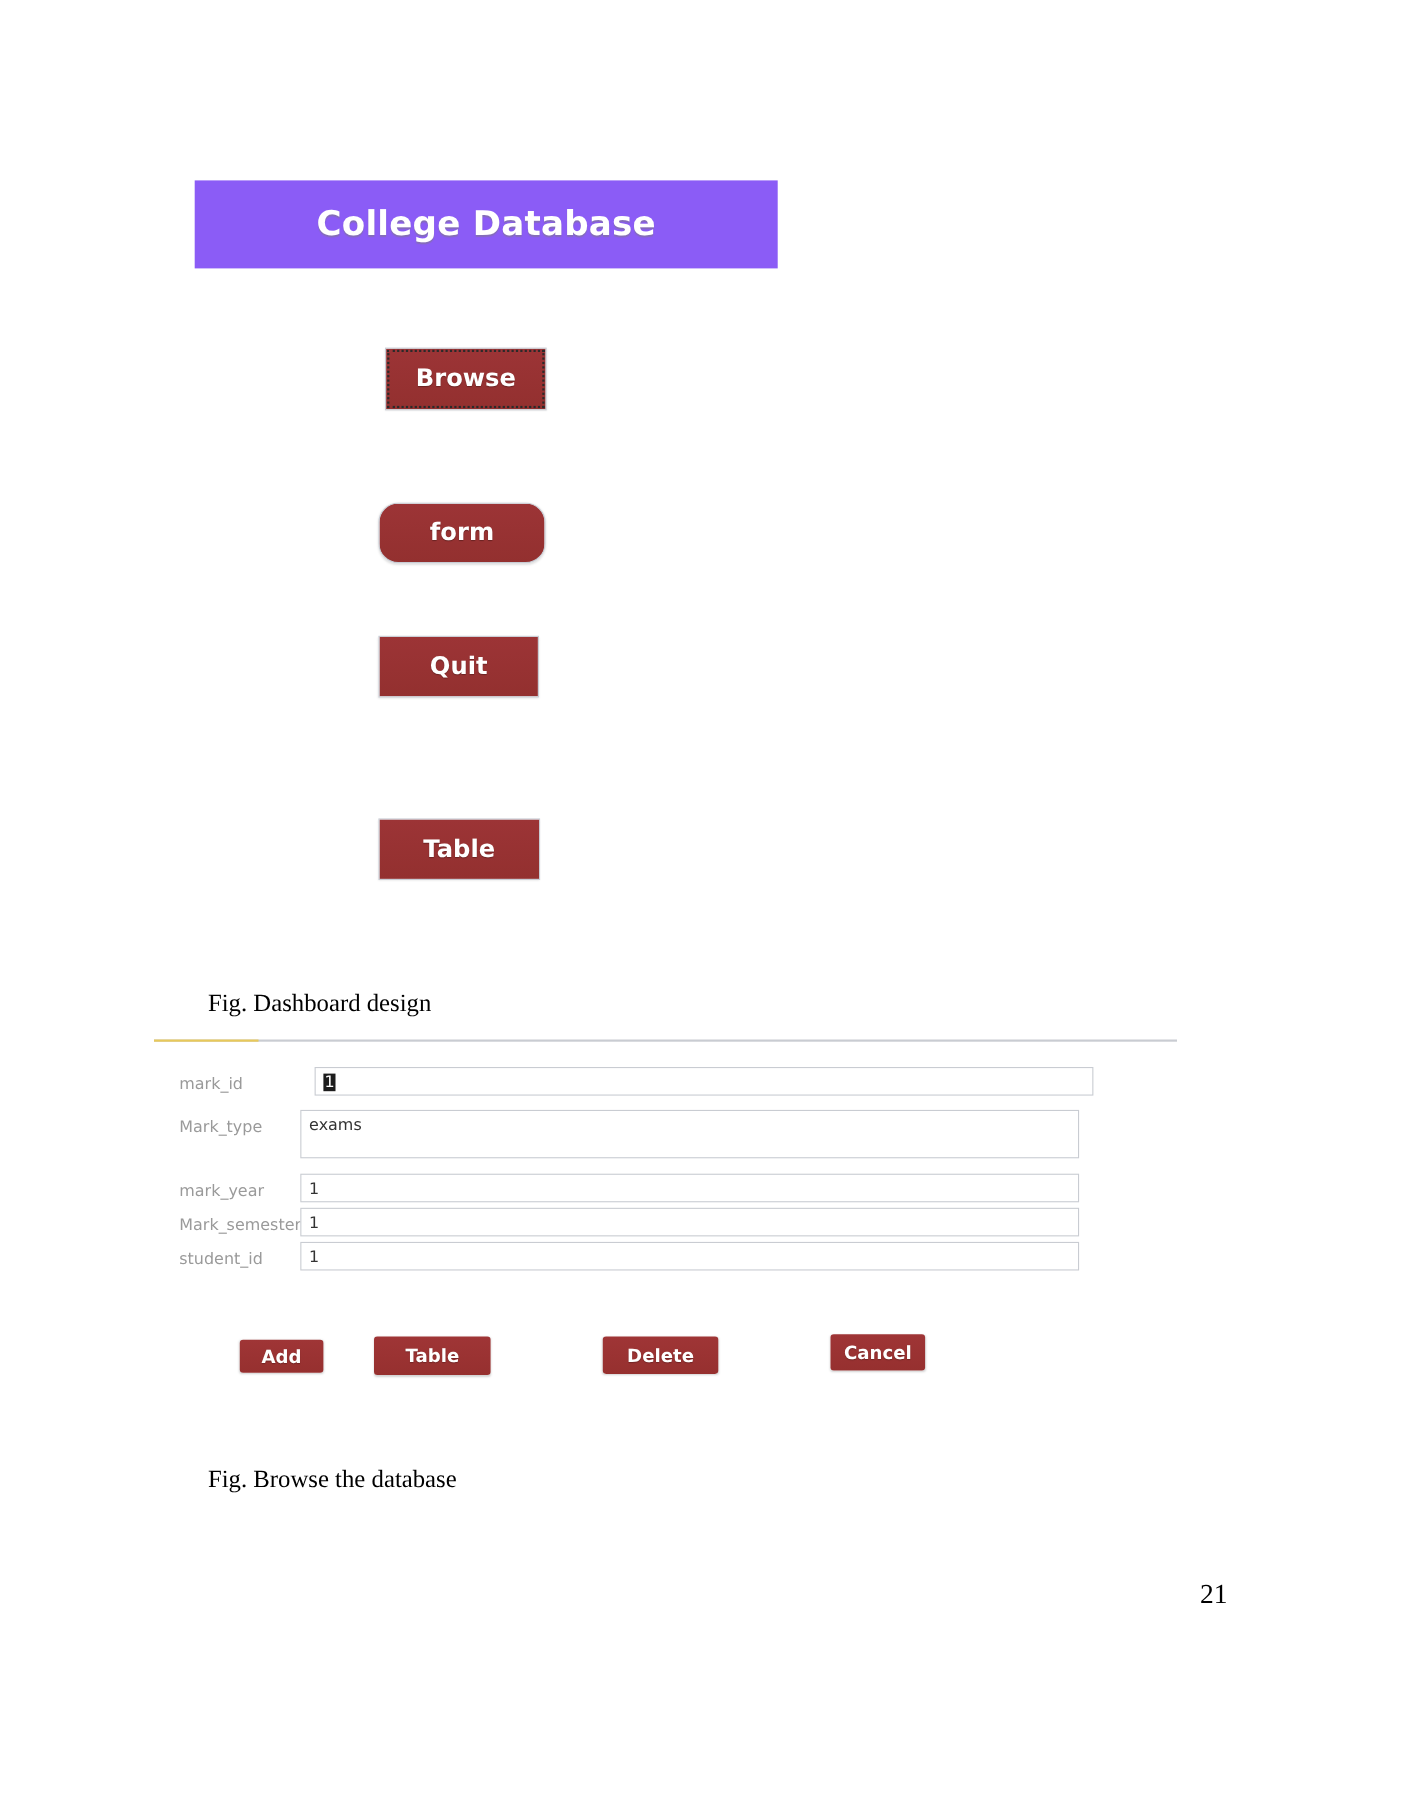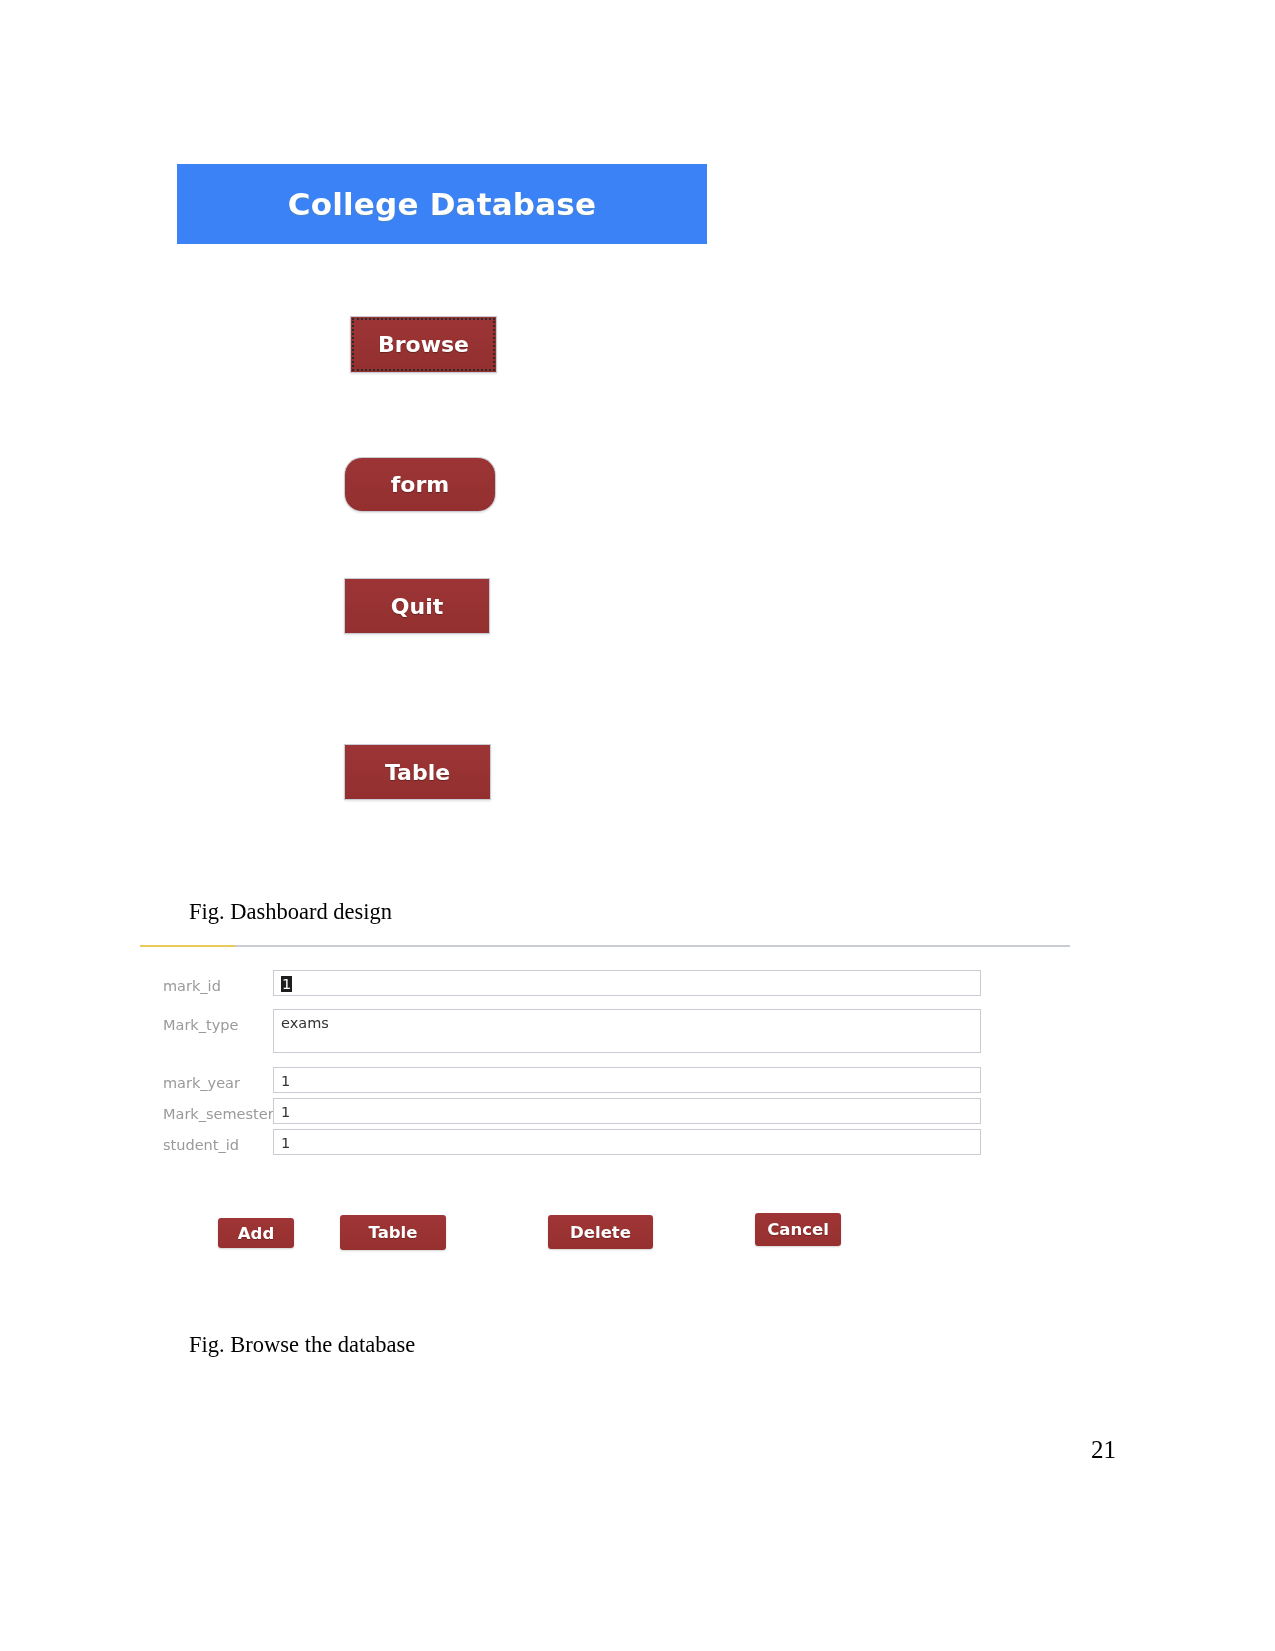--- a/index.html
+++ b/index.html
@@ -23,21 +23,21 @@
     width: 1275px;
     height: 880px;
   }
 
   #app-header {
     position: absolute;
     left: 177px;
     top: 164px;
     width: 530px;
     height: 80px;
-    background: #3b82f6;
+    background: #8b5cf6;
     display: flex;
     align-items: center;
     justify-content: center;
   }
   #app-header-title {
     font-family: "DejaVu Sans", sans-serif;
     font-weight: bold;
     font-size: 31px;
     color: #ffffff;
     letter-spacing: 0.2px;
@@ -143,21 +143,21 @@
     line-height: 16px;
   }
   .form-field.tall {
     height: 44px;
   }
   .form-field .sel {
     background: #1d1d1d;
     color: #ffffff;
     padding: 0 1px;
   }
-  .row-gap-a { margin-bottom: 13px; }
+  .row-gap-a { margin-bottom: 13px; gap: 13px; }
   .row-gap-b { margin-bottom: 14px; }
   .row-gap-c { margin-bottom: 5px; }
   .row-gap-d { margin-bottom: 12px; }
 
   #form-actions {
     position: absolute;
     left: 0;
     top: 255px;
     width: 930px;
     height: 50px;

